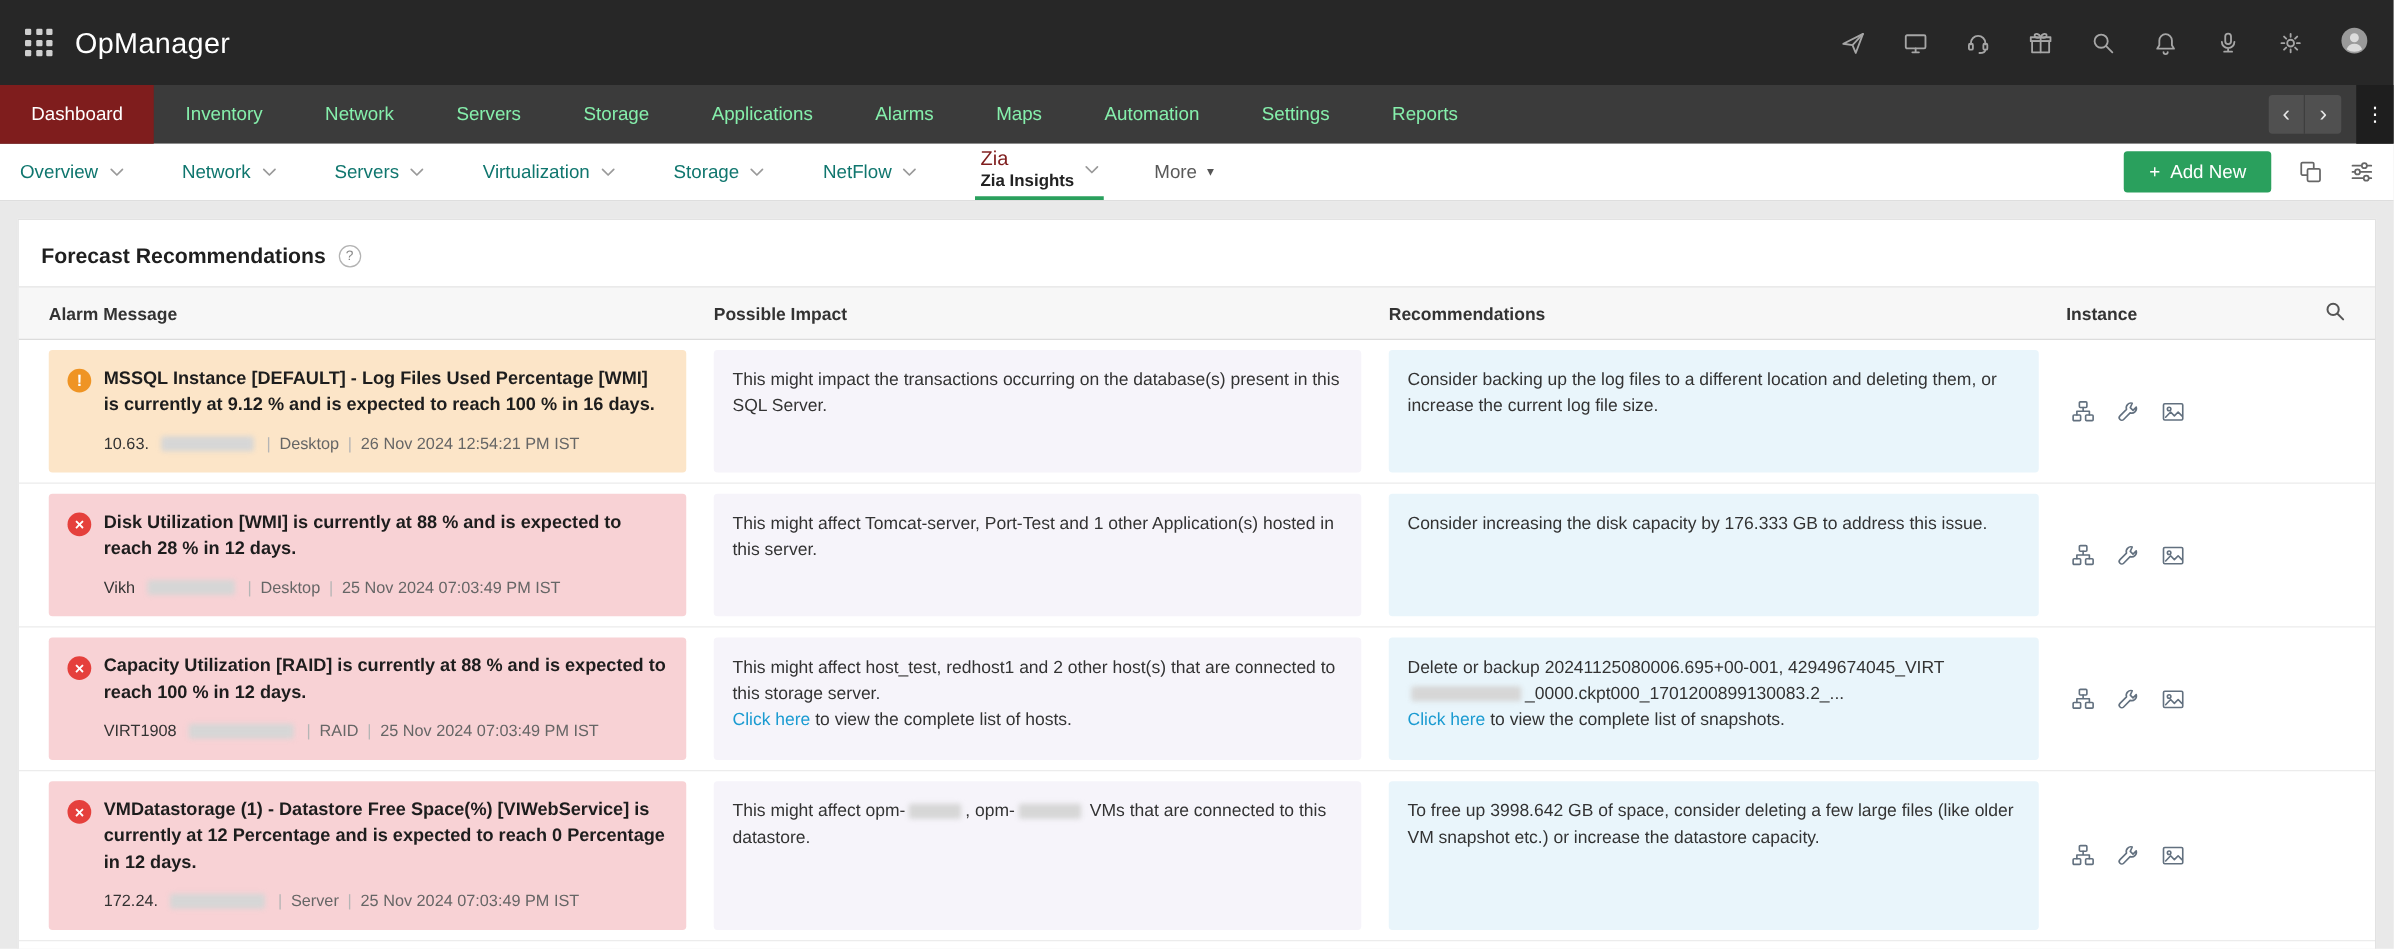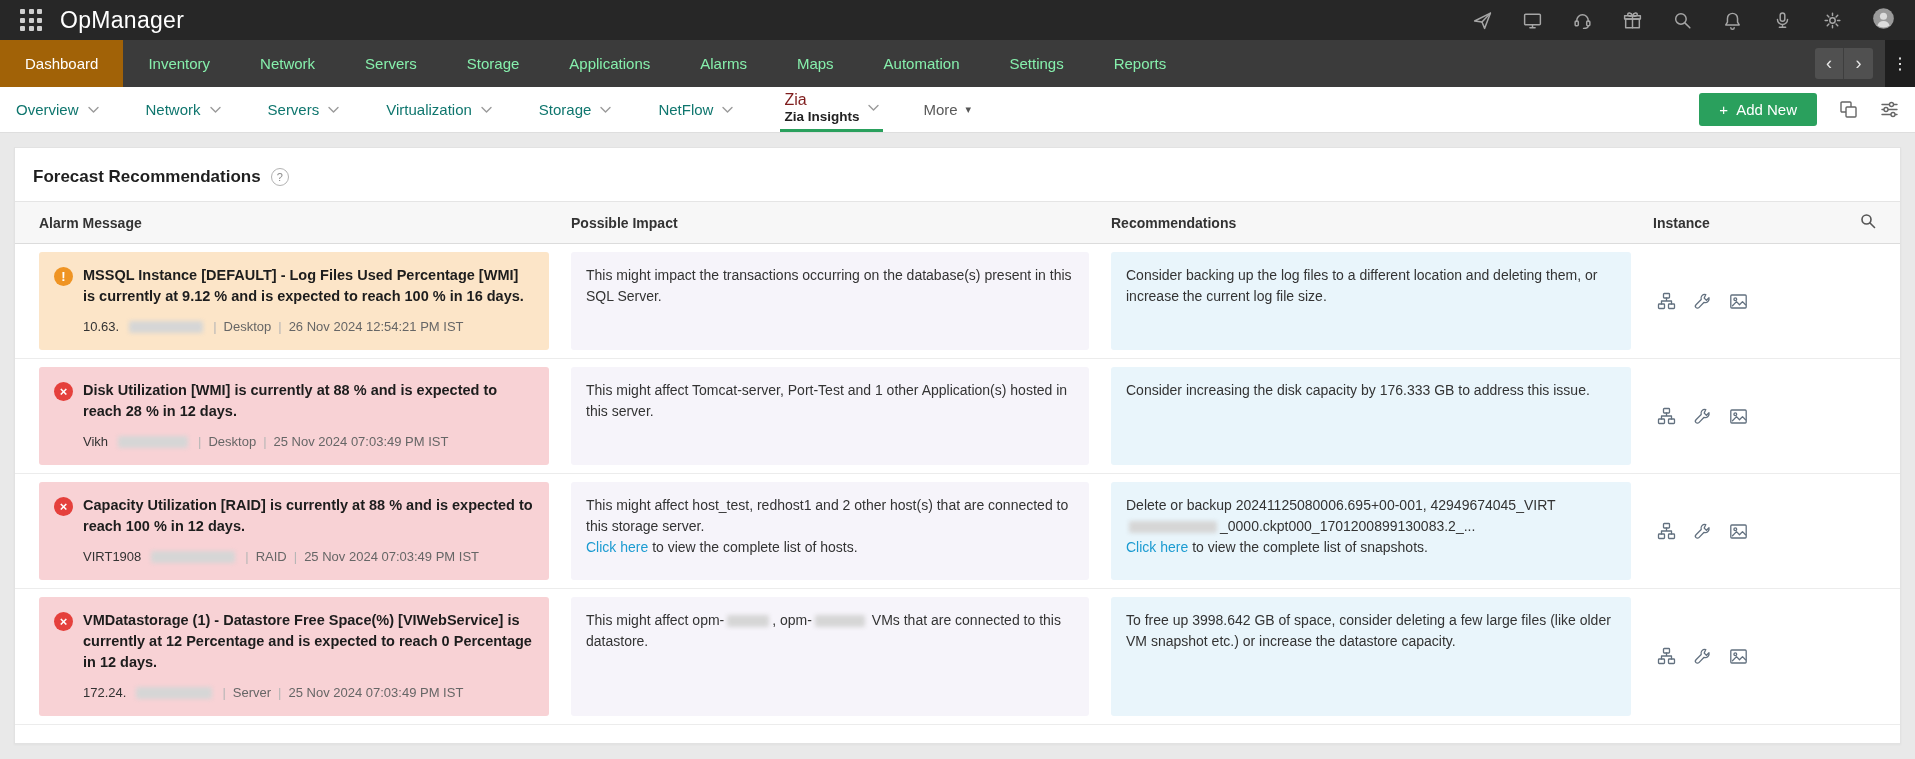--- a/index.html
+++ b/index.html
@@ -2,31 +2,31 @@
 <html><head>
 <meta charset="utf-8">
 <style>
   * { box-sizing: border-box; margin: 0; padding: 0; }
   html,body { width:1915px; height:759px; }
   body { font-family:"Liberation Sans", sans-serif; background:#e9e9e9; overflow:hidden; color:#333; }
   button { background:none; border:none; cursor:pointer; font-family:inherit; }
   a { text-decoration:none; cursor:pointer; }
 
   
-  .topbar { height:40px; background:#272727; display:flex; align-items:center; padding:0 20px; }
+  .topbar { height:68px; background:#272727; display:flex; align-items:center; padding:0 20px; }
   .apps-btn { display:grid; grid-template-columns:repeat(3,5px); grid-gap:3.5px; margin-right:18px; }
   .apps-btn i { width:5px; height:5px; background:#cfcfcf; border-radius:1px; display:block; }
   .logo { color:#fff; font-size:23px; font-weight:500; letter-spacing:.3px; }
   .topbar-icons { margin-left:auto; display:flex; align-items:center; gap:29px; }
   .ti { stroke:#a6a6a6; fill:none; stroke-width:1.4; stroke-linecap:round; stroke-linejoin:round; display:block; }
 
   
   .navbar { height:47px; background:#3b3b3b; display:flex; align-items:stretch; }
   .nav-item { display:flex; align-items:center; padding:0 25px; color:#86efac; font-size:15px; white-space:nowrap; }
-  .nav-item.active { background:#a16207; color:#fff; }
+  .nav-item.active { background:#7f1d1d; color:#fff; }
   .nav-end { margin-left:auto; display:flex; align-items:center; }
   .nav-arrows { background:#505050; border-radius:3px; display:flex; height:31px; margin-right:12px; }
   .nav-arrows button { width:29px; color:#e8e8e8; font-size:18px; line-height:29px; }
   .nav-arrows button:first-child { border-right:1px solid #3e3e3e; }
   .nav-kebab { width:30px; height:47px; background:#1e1e1e; color:#fff; font-size:16px; }
 
   
   .subnav { height:46px; background:#fff; border-bottom:1px solid #dedede; display:flex; align-items:stretch; padding:0 16px; }
   .subnav-item { display:flex; align-items:center; gap:9px; margin-right:47px; color:#0f766e; font-size:15px; white-space:nowrap; }
   .subnav-active { display:flex; align-items:center; gap:9px; margin-right:40px; border-bottom:3px solid #2aa05d; padding:0 4px; }

